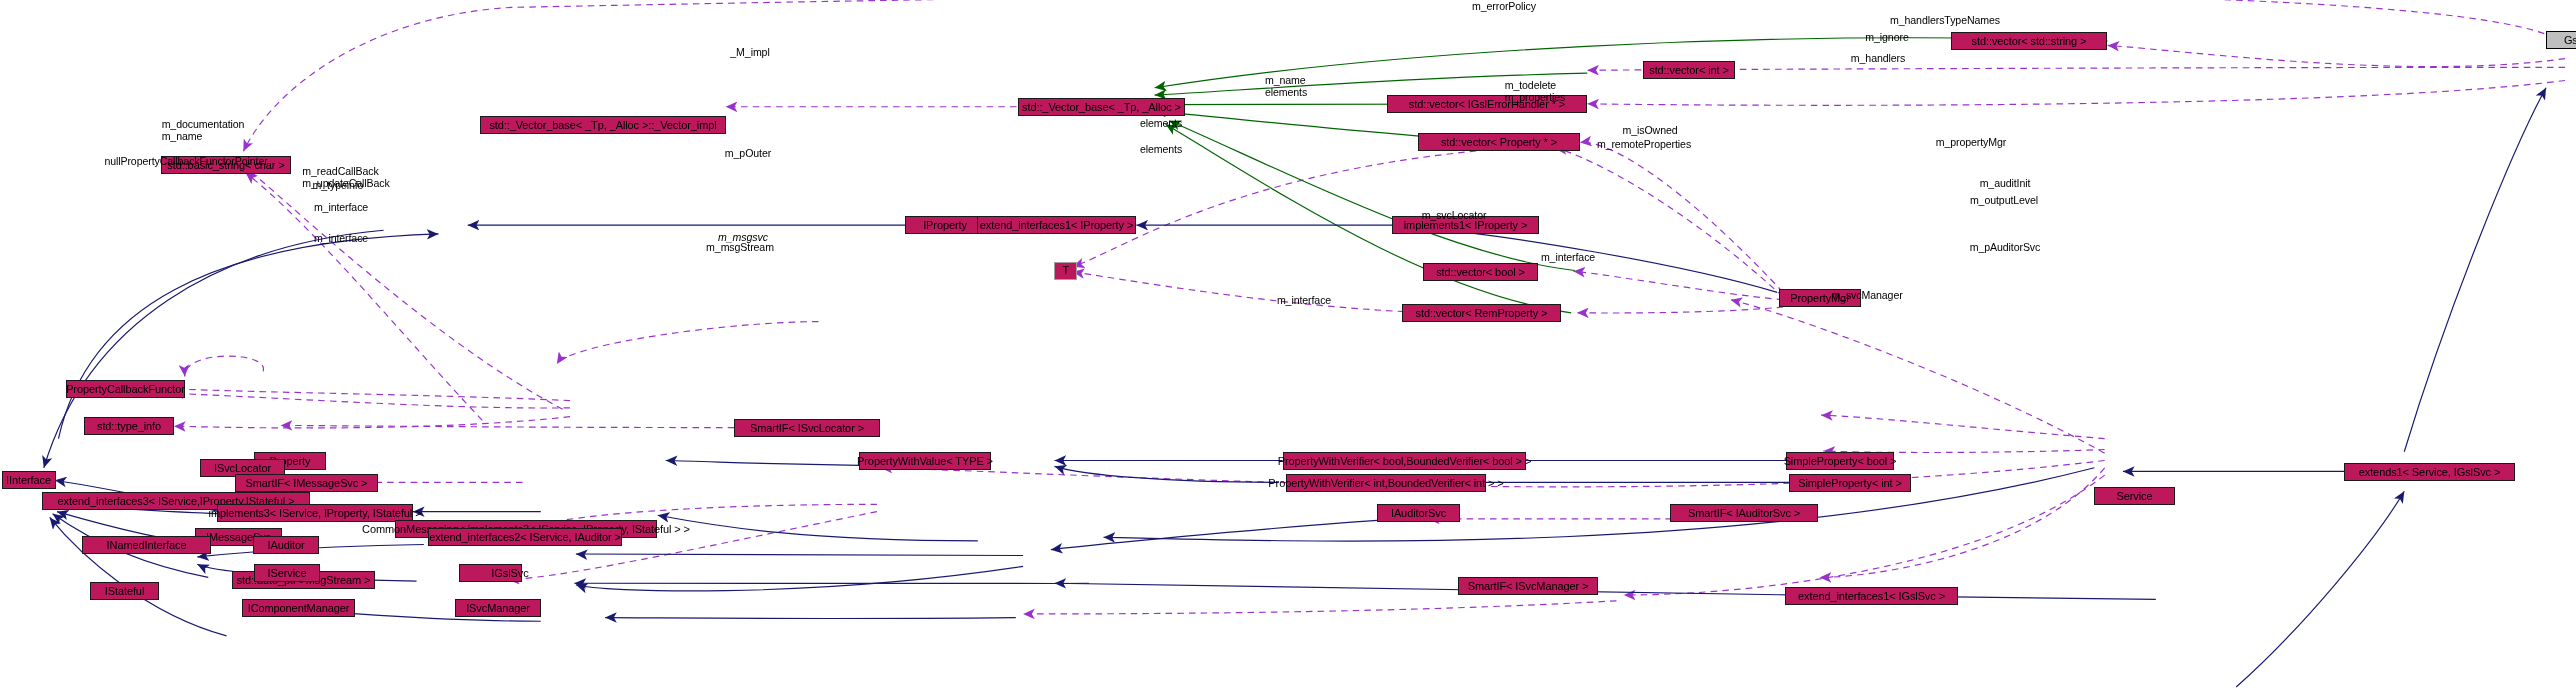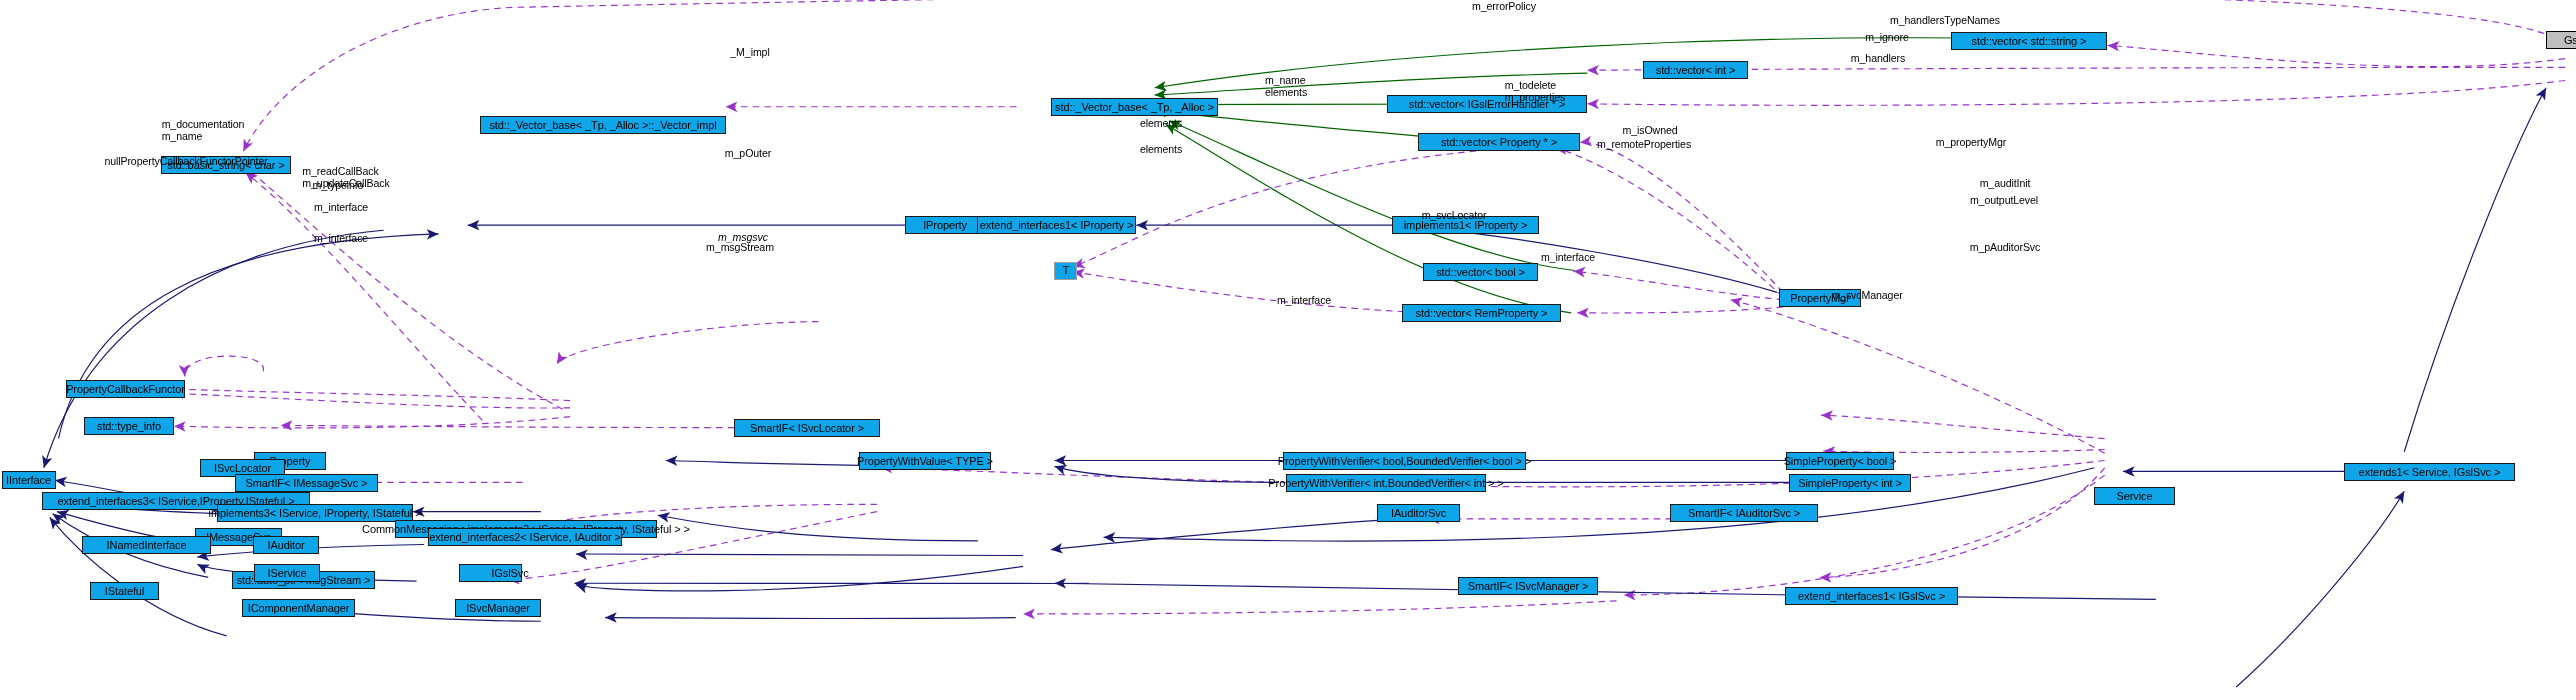--- a/index.html
+++ b/index.html
@@ -19,21 +19,21 @@
     position: absolute;
     left: 0; top: 0;
     width: 2576px;
     height: 701px;
     pointer-events: none;
   }
   .node {
     position: absolute;
     box-sizing: border-box;
     border: 0.7px solid #1a1a1a;
-    background: #0ea5e9;
+    background: #be185d;
     color: #000000;
     font-size: 11px;
     line-height: 1;
     white-space: nowrap;
     display: flex;
     align-items: center;
     justify-content: center;
     padding: 0 5.1px;
     height: 18px;
     letter-spacing: -0.1px;
@@ -205,24 +205,24 @@
       <path d="M525,315 C300,335 120,440 60,640"></path>
     </g>
   </svg>
 
   <div class="node" style="left:161px;  top:156px; width:130px;">
       <span>std::basic_string&lt; char &gt;</span>
     </div>
   <div class="node" style="left:480px;  top:116px; width:246px;">
       <span>std::_Vector_base&lt; _Tp, _Alloc &gt;::_Vector_impl</span>
     </div>
-  <div class="node" style="left:1051px; top:98px; width:167px;">
+  <div class="node" style="left:1018px; top:98px; width:167px;">
       <span>std::_Vector_base&lt; _Tp, _Alloc &gt;</span>
     </div>
-  <div class="node" style="left:1643px; top:61px;  width:105px;">
+  <div class="node" style="left:1643px; top:61px;  width:92px;">
       <span>std::vector&lt; int &gt;</span>
     </div>
   <div class="node" style="left:1951px; top:32px;  width:156px;">
       <span>std::vector&lt; std::string &gt;</span>
     </div>
   <div class="node" style="left:1387px; top:95px; width:200px;">
       <span>std::vector&lt; IGslErrorHandler * &gt;</span>
     </div>
   <div class="node" style="left:1418px; top:133px; width:162px;">
       <span>std::vector&lt; Property * &gt;</span>

